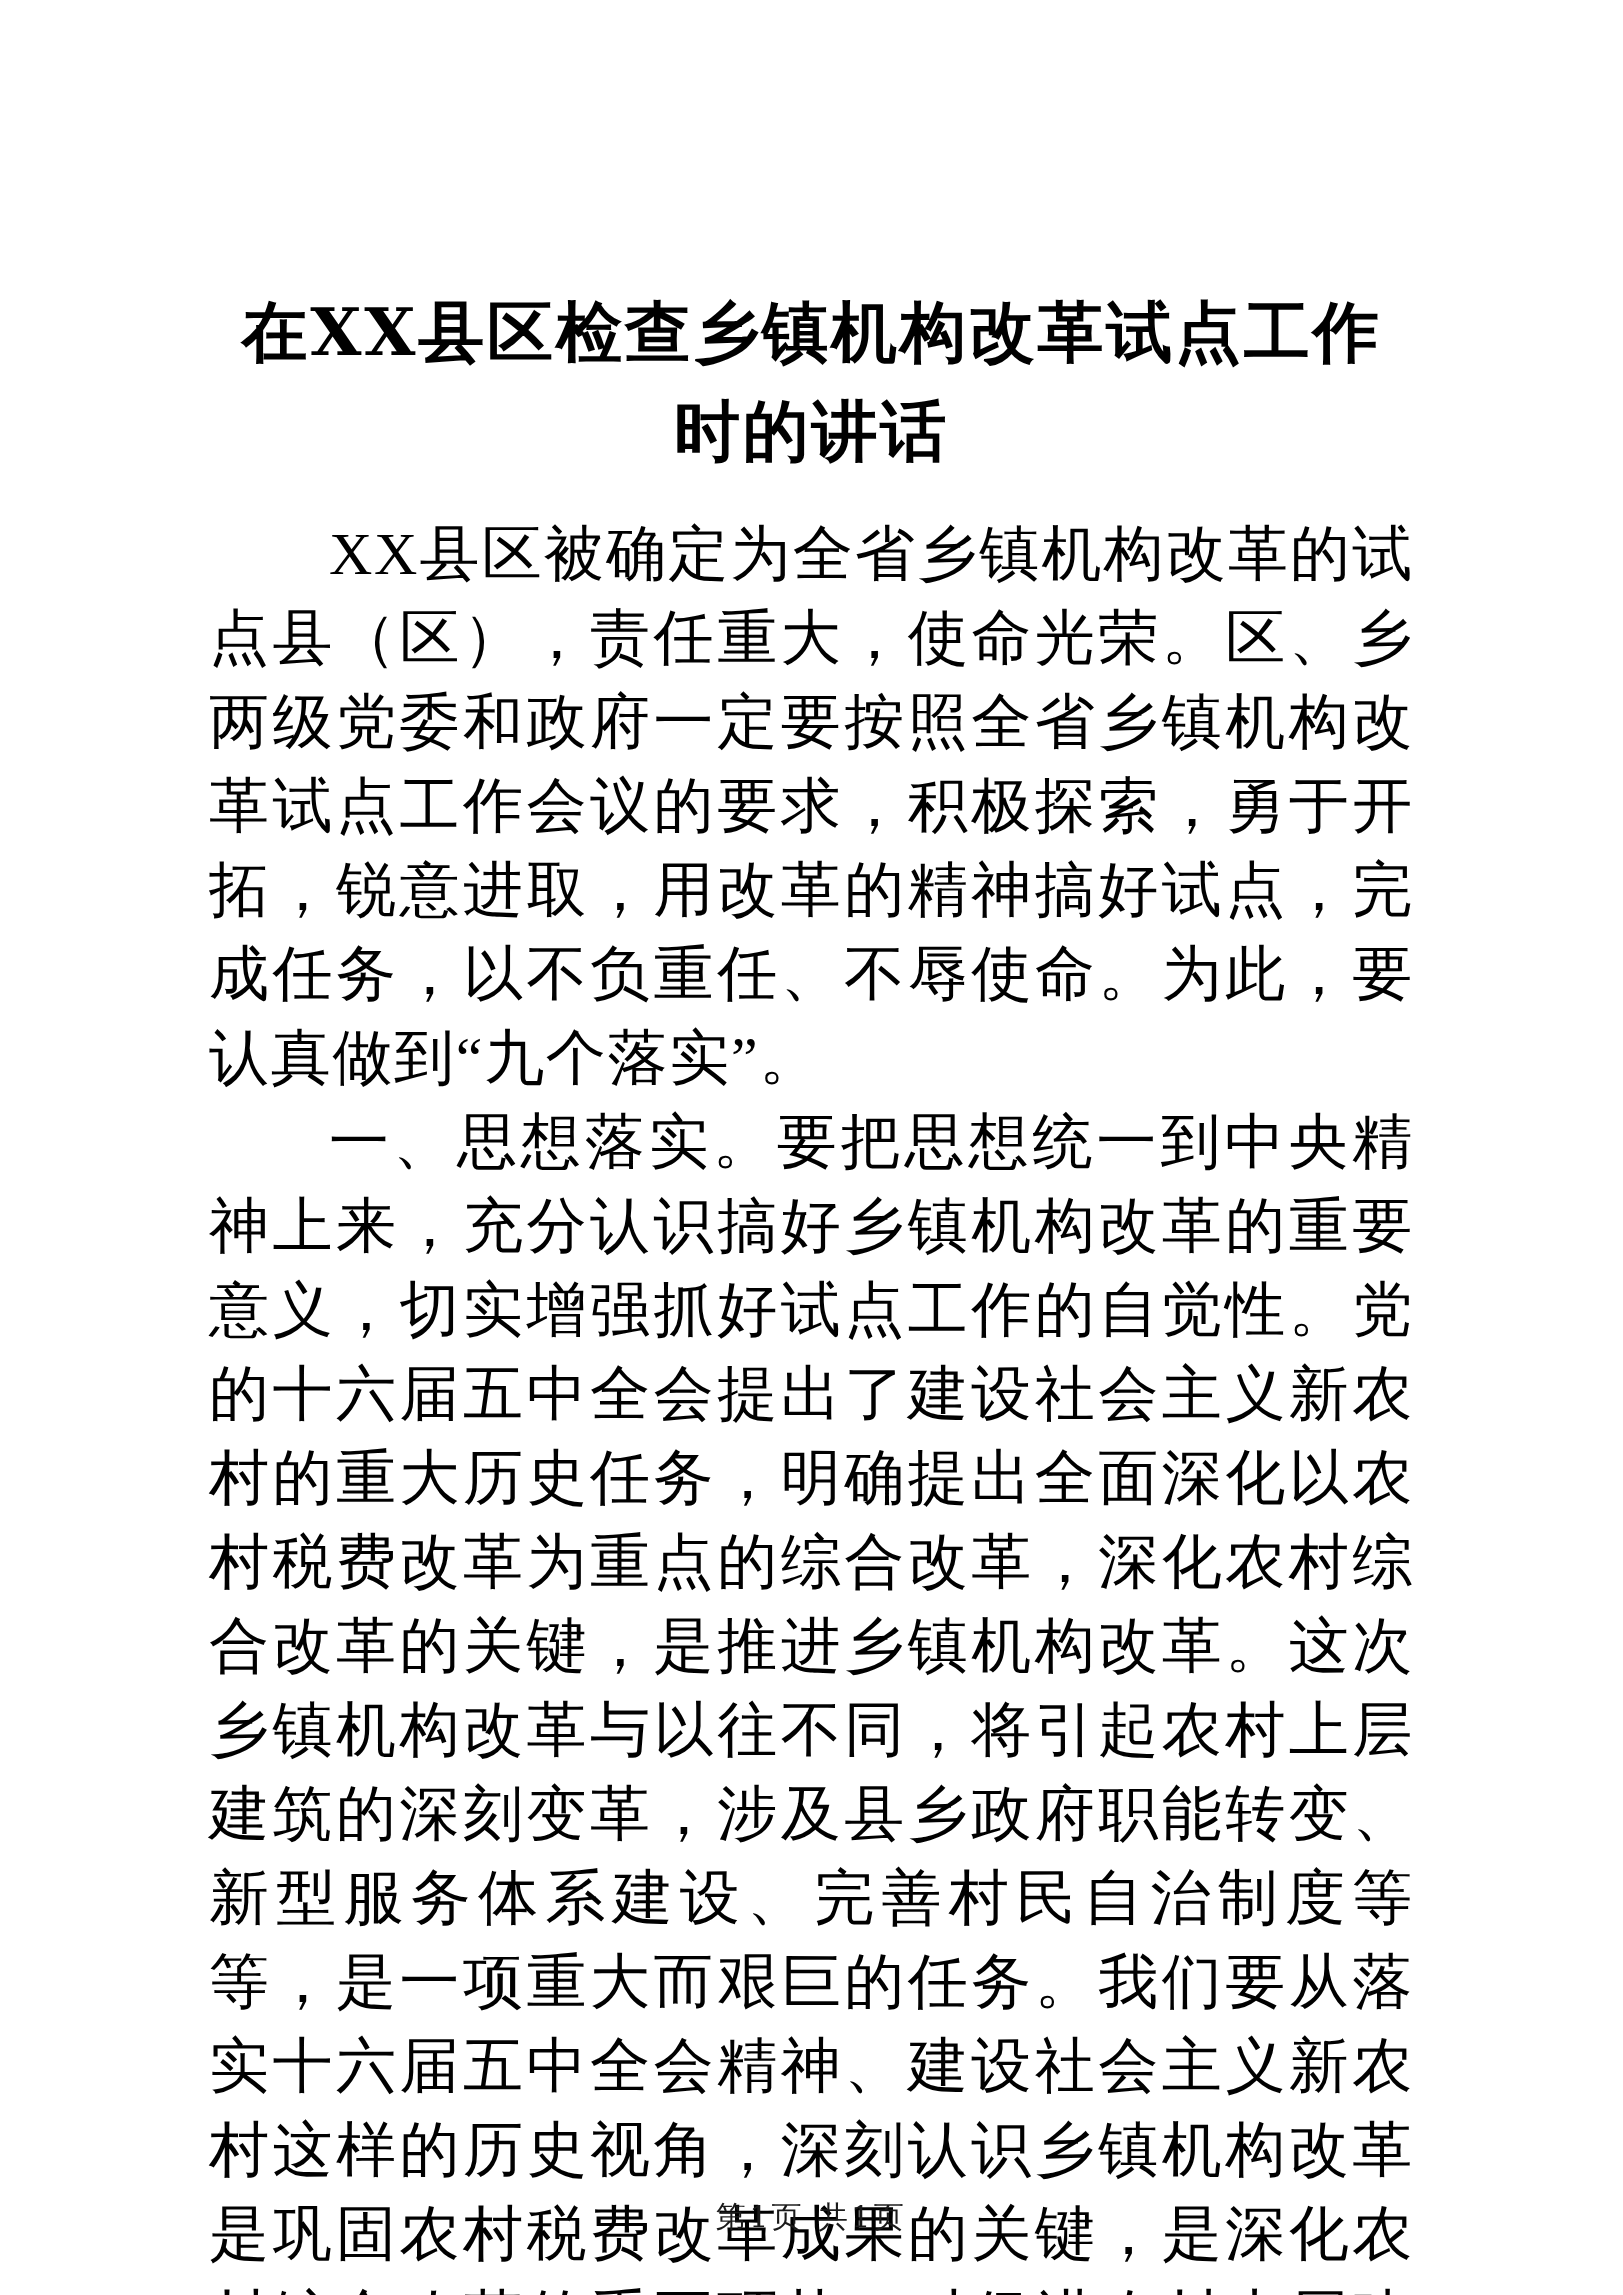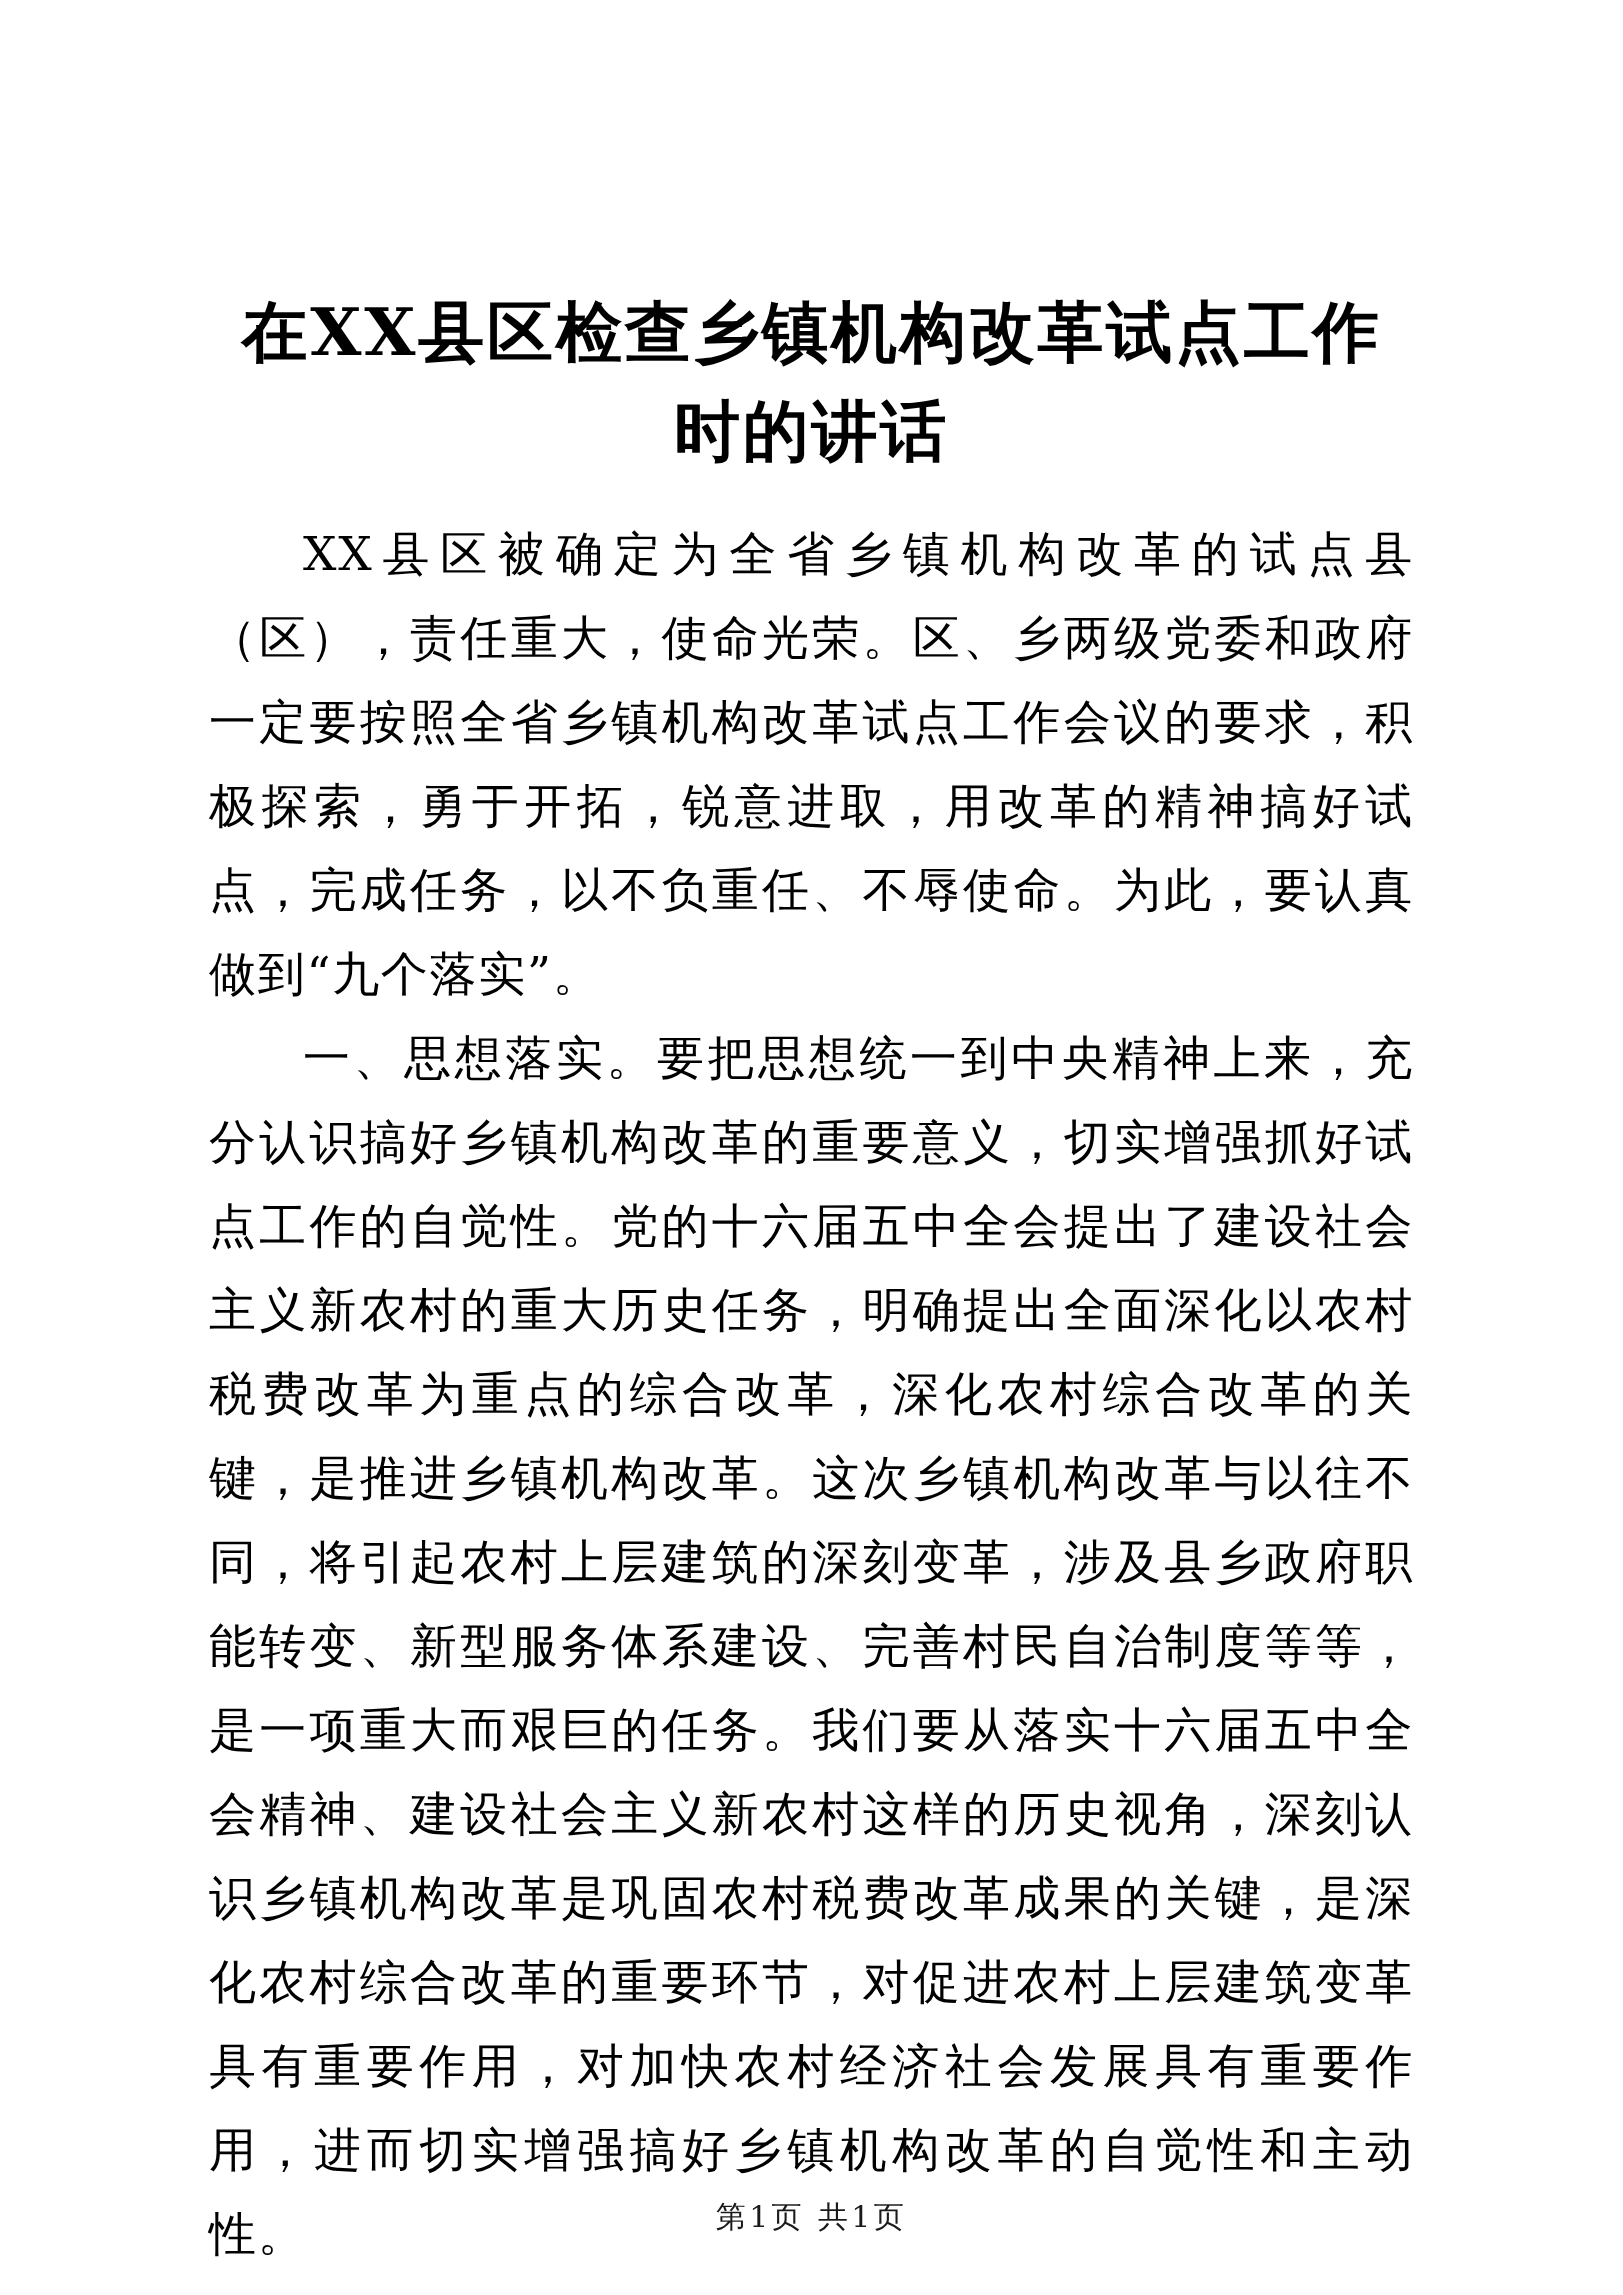--- a/index.html
+++ b/index.html
@@ -20,27 +20,28 @@
   }
   .title {
     font-size: 66px;
     line-height: 1.5;
     font-weight: 700;
     text-align: center;
     margin: 0 0 31px 0;
     letter-spacing: 2.8px;
   }
   .para {
-    font-size: 47px;
+    font-size: 60px;
     line-height: 84px;
     letter-spacing: 1.7px;
     text-indent: 2em;
     text-align: justify;
     text-justify: inter-ideograph;
     margin: 0;
+    font-family: Liberation Serif, serif;
   }
   .footer {
     position: absolute;
     bottom: 57px;
     left: 0;
     width: 100%;
     text-align: center;
     font-size: 30px;
     letter-spacing: 3.4px;
     color: #1a1a1a;

